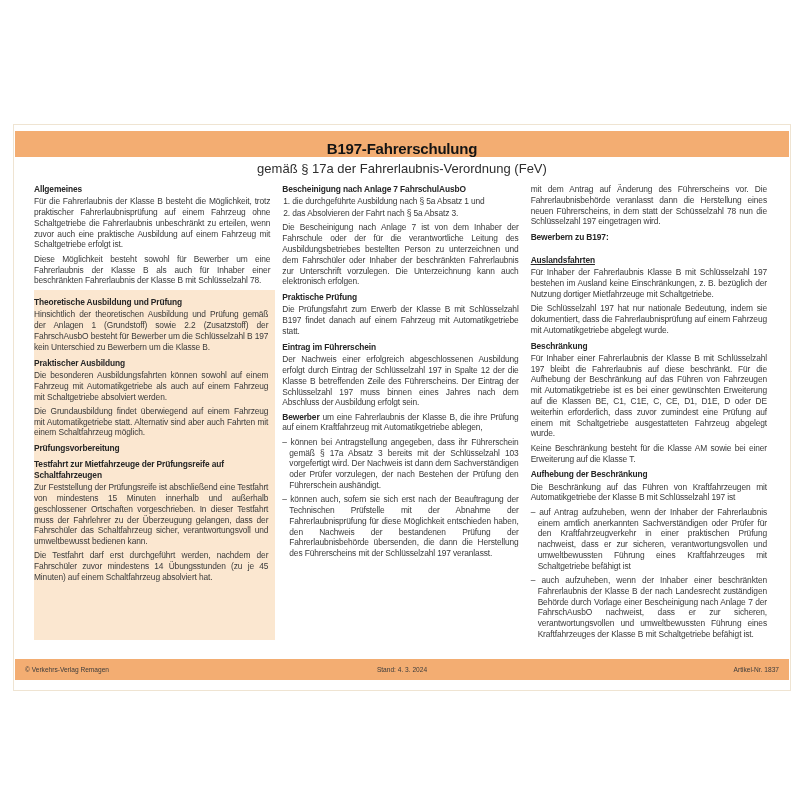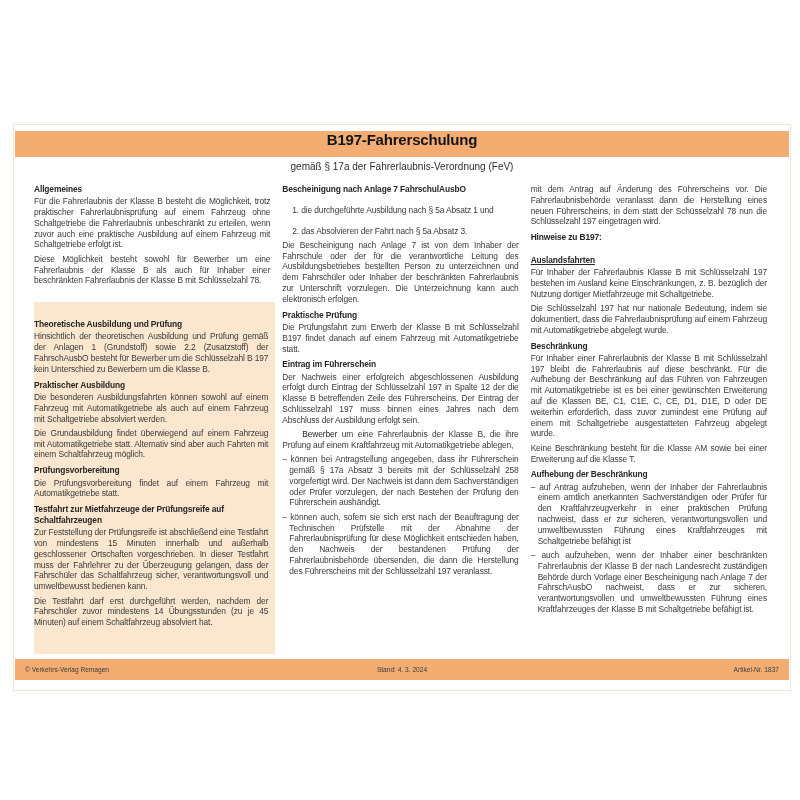--- a/index.html
+++ b/index.html
@@ -12,51 +12,51 @@
   body{
     width:800px;height:800px;background:#ffffff;position:relative;
     font-family:"Liberation Sans","DejaVu Sans",sans-serif;color:var(--ink);
   }
   .page{
     position:absolute;left:13px;top:124px;width:778px;height:567px;
     background:#ffffff;border:1px solid #efe4d2;box-sizing:border-box;overflow:hidden;
   }
   .band{
     position:absolute;left:1px;right:1px;top:6px;height:26px;background:var(--band);
-    display:flex;align-items:flex-start;justify-content:center;
+    display:flex;align-items:flex-end;justify-content:center;
   }
   .band h1{
     margin:0;font-size:15px;font-weight:bold;color:#141414;letter-spacing:-0.2px;
   }
   .subtitle{
     position:absolute;left:0;right:0;top:36px;text-align:center;
-    font-size:10px;color:#2e2e2e;
+    font-size:13px;color:#2e2e2e;
   }
   .cols{
     position:absolute;left:20px;right:23px;top:57px;bottom:36px;
     display:flex;gap:12px;overflow:hidden;
   }
   .col{flex:1 1 0;min-width:0;}
   .col p,.col h3,.col .li{
     font-size:8.4px;line-height:10.8px;letter-spacing:-0.12px;
     text-align:justify;margin:0 0 3.5px 0;
     -webkit-hyphens:auto;hyphens:auto;
   }
   .col h3{
     font-weight:bold;color:var(--head);margin:5px 0 1.5px 0;text-align:left;
   }
   .col h3:first-child{margin-top:2px;}
-  .col .li{margin:10px;}
+  .col .li{margin:1px;}
   .col .li.gap-after{margin-bottom:3.5px;}
   .dash{
     text-indent:-7px;padding-left:7px;
   }
-  .lead{font-weight:normal;color:var(--head);margin-left:20px;}
+  .lead{font-weight:bold;color:var(--head);}
   .shadebox{
-    background:var(--box);margin-top:16px;padding:15px 7px 6px 7px;height:339px;
+    background:var(--box);margin-top:4px;padding:5px 7px 6px 7px;height:339px;
     box-sizing:content-box;overflow:hidden;margin-left:-7px;margin-right:-5px;
   }
   .footer{
     position:absolute;left:1px;right:1px;bottom:10px;height:21px;background:var(--band);
     display:flex;align-items:center;font-size:6.6px;color:#3c3c3c;
   }
   .footer .f-left{flex:1;text-align:left;padding-left:10px;}
   .footer .f-center{flex:1;text-align:center;}
   .footer .f-right{flex:1;text-align:right;padding-right:10px;}
 </style>
@@ -77,51 +77,51 @@
       <p>Für die Fahrerlaubnis der Klasse B besteht die Möglichkeit, trotz praktischer Fahrerlaubnisprüfung auf einem Fahrzeug ohne Schaltgetriebe die Fahrerlaubnis unbeschränkt zu erteilen, wenn zuvor auch eine praktische Ausbildung auf einem Fahrzeug mit Schaltgetriebe erfolgt ist.</p>
       <p>Diese Möglichkeit besteht sowohl für Bewerber um eine Fahrerlaubnis der Klasse B als auch für Inhaber einer beschränkten Fahrerlaubnis der Klasse B mit Schlüsselzahl 78.</p>
 
       <div class="shadebox">
         <h3>Theoretische Ausbildung und Prüfung</h3>
         <p>Hinsichtlich der theoretischen Ausbildung und Prüfung gemäß der Anlagen 1 (Grundstoff) sowie 2.2 (Zusatzstoff) der FahrschAusbO besteht für Bewerber um die Schlüsselzahl B 197 kein Unterschied zu Bewerbern um die Klasse B.</p>
         <h3>Praktischer Ausbildung</h3>
         <p>Die besonderen Ausbildungsfahrten können sowohl auf einem Fahrzeug mit Automatikgetriebe als auch auf einem Fahrzeug mit Schaltgetriebe absolviert werden.</p>
         <p>Die Grundausbildung findet überwiegend auf einem Fahrzeug mit Automatikgetriebe statt. Alternativ sind aber auch Fahrten mit einem Schaltfahrzeug möglich.</p>
         <h3>Prüfungsvorbereitung</h3>
-        <p>Die Prüfungsvorbereitung findet auf einem Fahrzeug mit Automatikgetriebe statt.</p>
         <h3>Testfahrt zur Mietfahrzeuge der Prüfungsreife auf Schaltfahrzeugen</h3>
         <p>Zur Feststellung der Prüfungsreife ist abschließend eine Testfahrt von mindestens 15 Minuten innerhalb und außerhalb geschlossener Ortschaften vorgeschrieben. In dieser Testfahrt muss der Fahrlehrer zu der Überzeugung gelangen, dass der Fahrschüler das Schaltfahrzeug sicher, verantwortungsvoll und umweltbewusst bedienen kann.</p>
         <p>Die Testfahrt darf erst durchgeführt werden, nachdem der Fahrschüler zuvor mindestens 14 Übungsstunden (zu je 45 Minuten) auf einem Schaltfahrzeug absolviert hat.</p>
       </div>
     </div>
 
     <div class="col">
       <h3>Bescheinigung nach Anlage 7 FahrschulAusbO</h3>
       <div class="li">1. die durchgeführte Ausbildung nach § 5a Absatz 1 und</div>
       <div class="li gap-after">2. das Absolvieren der Fahrt nach § 5a Absatz 3.</div>
       <p>Die Bescheinigung nach Anlage 7 ist von dem Inhaber der Fahrschule oder der für die verantwortliche Leitung des Ausbildungsbetriebes bestellten Person zu unterzeichnen und dem Fahrschüler oder Inhaber der beschränkten Fahrerlaubnis zur Unterschrift vorzulegen. Die Unterzeichnung kann auch elektronisch erfolgen.</p>
       <h3>Praktische Prüfung</h3>
       <p>Die Prüfungsfahrt zum Erwerb der Klasse B mit Schlüsselzahl B197 findet danach auf einem Fahrzeug mit Automatikgetriebe statt.</p>
       <h3>Eintrag im Führerschein</h3>
       <p>Der Nachweis einer erfolgreich abgeschlossenen Ausbildung erfolgt durch Eintrag der Schlüsselzahl 197 in Spalte 12 der die Klasse B betreffenden Zeile des Führerscheins. Der Eintrag der Schlüsselzahl 197 muss binnen eines Jahres nach dem Abschluss der Ausbildung erfolgt sein.</p>
       <p><span class="lead">Bewerber</span><span> um eine Fahrerlaubnis der Klasse B, die ihre Prüfung auf einem Kraftfahrzeug mit Automatikgetriebe ablegen,</span></p>
-      <p class="dash">– können bei Antragstellung angegeben, dass ihr Führerschein gemäß § 17a Absatz 3 bereits mit der Schlüsselzahl 258 vorgefertigt wird. Der Nachweis ist dann dem Sachverständigen oder Prüfer vorzulegen, der nach Bestehen der Prüfung den Führerschein aushändigt.</p>
+      <p class="dash">– können bei Antragstellung angegeben, dass ihr Führerschein gemäß § 17a Absatz 3 bereits mit der Schlüsselzahl 103 vorgefertigt wird. Der Nachweis ist dann dem Sachverständigen oder Prüfer vorzulegen, der nach Bestehen der Prüfung den Führerschein aushändigt.</p>
       <p class="dash">– können auch, sofern sie sich erst nach der Beauftragung der Technischen Prüfstelle mit der Abnahme der Fahrerlaubnisprüfung für diese Möglichkeit entschieden haben, den Nachweis der bestandenen Prüfung der Fahrerlaubnisbehörde übersenden, die dann die Herstellung des Führerscheins mit der Schlüsselzahl 197 veranlasst.</p>
     </div>
 
     <div class="col">
       <p style="margin-top:2px;">mit dem Antrag auf Änderung des Führerscheins vor. Die Fahrerlaubnisbehörde veranlasst dann die Herstellung eines neuen Führerscheins, in dem statt der Schüsselzahl 78 nun die Schlüsselzahl 197 eingetragen wird.</p>
-      <h3>Hinweise zu B197:</h3>
+      <h3>Bewerbern zu B197:</h3>
       <h3 style="margin-top:12px;text-decoration:underline;">Auslandsfahrten</h3>
       <p>Für Inhaber der Fahrerlaubnis Klasse B mit Schlüsselzahl 197 bestehen im Ausland keine Einschränkungen, z. B. bezüglich der Nutzung dortiger Mietfahrzeuge mit Schaltgetriebe.</p>
       <p>Die Schlüsselzahl 197 hat nur nationale Bedeutung, indem sie dokumentiert, dass die Fahrerlaubnisprüfung auf einem Fahrzeug mit Automatikgetriebe abgelegt wurde.</p>
       <h3>Beschränkung</h3>
       <p>Für Inhaber einer Fahrerlaubnis der Klasse B mit Schlüsselzahl 197 bleibt die Fahrerlaubnis auf diese beschränkt. Für die Aufhebung der Beschränkung auf das Führen von Fahrzeugen mit Automatikgetriebe ist es bei einer gewünschten Erweiterung auf die Klassen BE, C1, C1E, C, CE, D1, D1E, D oder DE weiterhin erforderlich, dass zuvor zumindest eine Prüfung auf einem mit Schaltgetriebe ausgestatteten Fahrzeug abgelegt wurde.</p>
       <p>Keine Beschränkung besteht für die Klasse AM sowie bei einer Erweiterung auf die Klasse T.</p>
       <h3>Aufhebung der Beschränkung</h3>
+      <p>Die Beschränkung auf das Führen von Kraftfahrzeugen mit Automatikgetriebe der Klasse B mit Schlüsselzahl 197 ist</p>
       <p class="dash">– auf Antrag aufzuheben, wenn der Inhaber der Fahrerlaubnis einem amtlich anerkannten Sachverständigen oder Prüfer für den Kraftfahrzeugverkehr in einer praktischen Prüfung nachweist, dass er zur sicheren, verantwortungsvollen und umweltbewussten Führung eines Kraftfahrzeuges mit Schaltgetriebe befähigt ist</p>
       <p class="dash">– auch aufzuheben, wenn der Inhaber einer beschränkten Fahrerlaubnis der Klasse B der nach Landesrecht zuständigen Behörde durch Vorlage einer Bescheinigung nach Anlage 7 der FahrschAusbO nachweist, dass er zur sicheren, verantwortungsvollen und umweltbewussten Führung eines Kraftfahrzeuges der Klasse B mit Schaltgetriebe befähigt ist.</p>
     </div>
 
   </div>
 
   <div class="footer">
     <div class="f-left">© Verkehrs-Verlag Remagen</div>
     <div class="f-center">Stand: 4. 3. 2024</div>
     <div class="f-right">Artikel-Nr. 1837</div>

